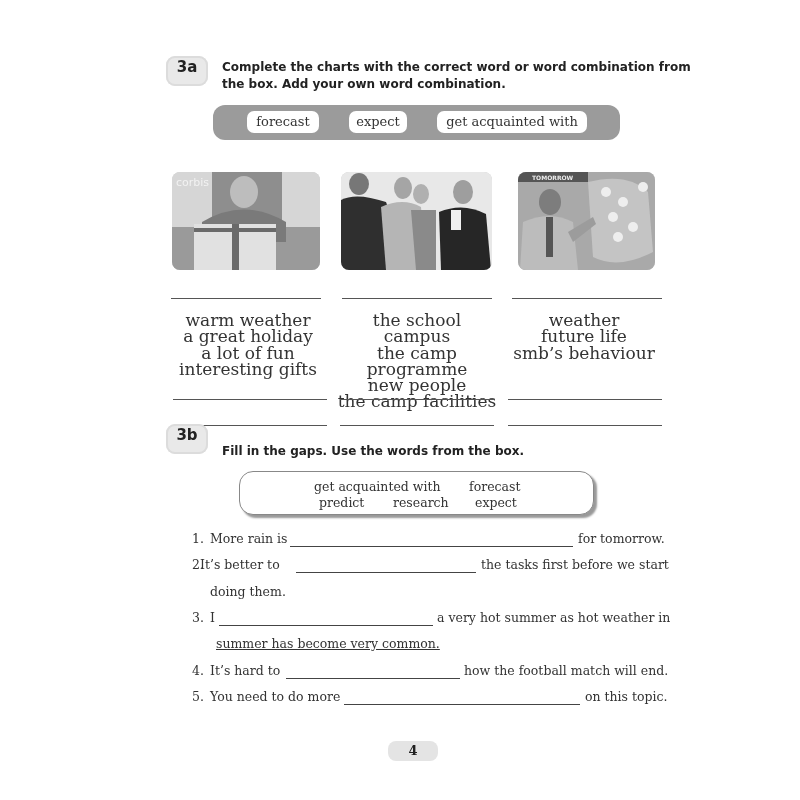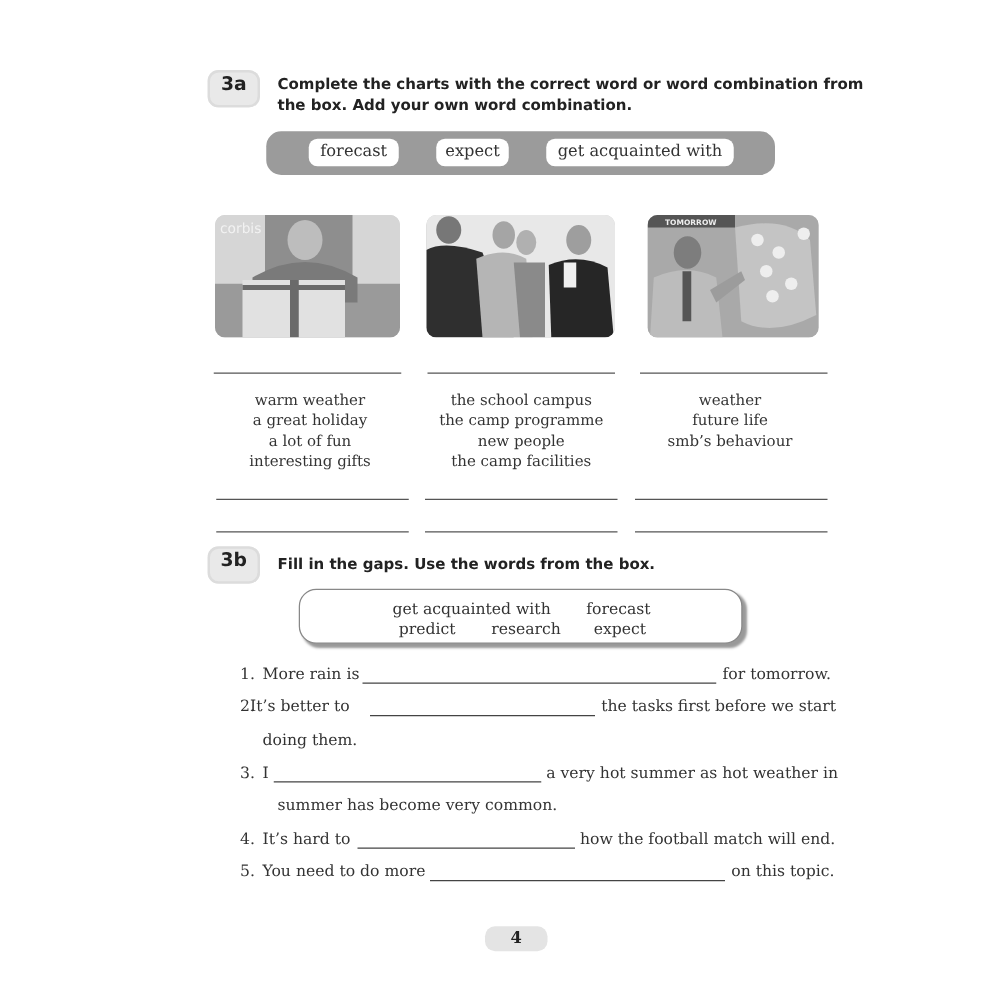--- a/index.html
+++ b/index.html
@@ -9,21 +9,21 @@
               box-shadow: 0 0 0 2px #dcdcdc inset; font-family: "DejaVu Sans", sans-serif; font-weight: bold;
               font-size: 15px; text-align: center; line-height: 22px; color: #222; }
   .instr { position: absolute; font-family: "DejaVu Sans", sans-serif; font-weight: bold; font-size: 12px;
            line-height: 17px; color: #222; }
   .wordbar { position: absolute; left: 213px; top: 105px; width: 407px; height: 35px; background: #9b9b9b;
              border-radius: 12px; }
   .chip { position: absolute; top: 111px; height: 22px; background: #fff; border-radius: 7px;
           font-size: 13px; line-height: 22px; text-align: center; color: #333; }
   .photo { position: absolute; top: 172px; height: 98px; border-radius: 8px; overflow: hidden; background: #cfcfcf; }
   .line { position: absolute; height: 1px; background: #555; }
-  .col-list { position: absolute; top: 312px; width: 160px; text-align: center; font-size: 12px; line-height: 16.3px; color: #333; }
+  .col-list { position: absolute; top: 312px; width: 160px; text-align: center; font-size: 17px; line-height: 16.3px; color: #333; }
   .box3b { position: absolute; left: 239px; top: 471px; width: 353px; height: 42px; border: 1.5px solid #888;
            border-radius: 14px; box-shadow: 3px 3px 2px #999; background: #fff; }
   .boxword { position: absolute; font-size: 12.5px; color: #333; }
   .sent { position: absolute; font-size: 12.5px; color: #333; white-space: nowrap; }
   .blank { position: absolute; height: 1px; background: #444; }
   .pagenum { position: absolute; left: 388px; top: 741px; width: 50px; height: 20px; border-radius: 8px;
              background: #e4e4e4; font-weight: bold; font-size: 13px; text-align: center; line-height: 20px; color: #222; }
 </style>
 </head>
 <body>
@@ -107,21 +107,21 @@
   <div>smb’s behaviour</div>
 </div>
 
 <div class="line" style="left:173px;top:399px;width:154px;"></div>
 <div class="line" style="left:340px;top:399px;width:154px;"></div>
 <div class="line" style="left:508px;top:399px;width:154px;"></div>
 <div class="line" style="left:173px;top:425px;width:154px;"></div>
 <div class="line" style="left:340px;top:425px;width:154px;"></div>
 <div class="line" style="left:508px;top:425px;width:154px;"></div>
 
-<div class="ex-badge" style="left:166px;top:437px;">3b</div>
+<div class="ex-badge" style="left:166px;top:424px;">3b</div>
 <div class="instr" style="left:222px;top:443px;">Fill in the gaps. Use the words from the box.</div>
 
 <div class="box3b"></div>
 <div class="boxword" style="left:314px;top:479px;">get acquainted with</div>
 <div class="boxword" style="left:469px;top:479px;">forecast</div>
 <div class="boxword" style="left:319px;top:495px;">predict</div>
 <div class="boxword" style="left:393px;top:495px;">research</div>
 <div class="boxword" style="left:475px;top:495px;">expect</div>
 
 <div class="sent" style="left:192px;top:531px;">1.</div>
@@ -132,21 +132,21 @@
 <div class="sent" style="left:192px;top:557px;">2.</div>
 <div class="sent" style="left:200px;top:557px;">It’s better to</div>
 <div class="blank" style="left:296px;top:572px;width:180px;"></div>
 <div class="sent" style="left:481px;top:557px;">the tasks first before we start</div>
 <div class="sent" style="left:210px;top:584px;">doing them.</div>
 
 <div class="sent" style="left:192px;top:610px;">3.</div>
 <div class="sent" style="left:210px;top:610px;">I</div>
 <div class="blank" style="left:219px;top:625px;width:214px;"></div>
 <div class="sent" style="left:437px;top:610px;">a very hot summer as hot weather in</div>
-<div class="sent" style="left:222px;top:636px;">summer has become very common.</div>
+<div class="sent" style="left:216px;top:636px;text-decoration:underline;">summer has become very common.</div>
 
 <div class="sent" style="left:192px;top:663px;">4.</div>
 <div class="sent" style="left:210px;top:663px;">It’s hard to</div>
 <div class="blank" style="left:286px;top:678px;width:174px;"></div>
 <div class="sent" style="left:464px;top:663px;">how the football match will end.</div>
 
 <div class="sent" style="left:192px;top:689px;">5.</div>
 <div class="sent" style="left:210px;top:689px;">You need to do more</div>
 <div class="blank" style="left:344px;top:704px;width:236px;"></div>
 <div class="sent" style="left:585px;top:689px;">on this topic.</div>

